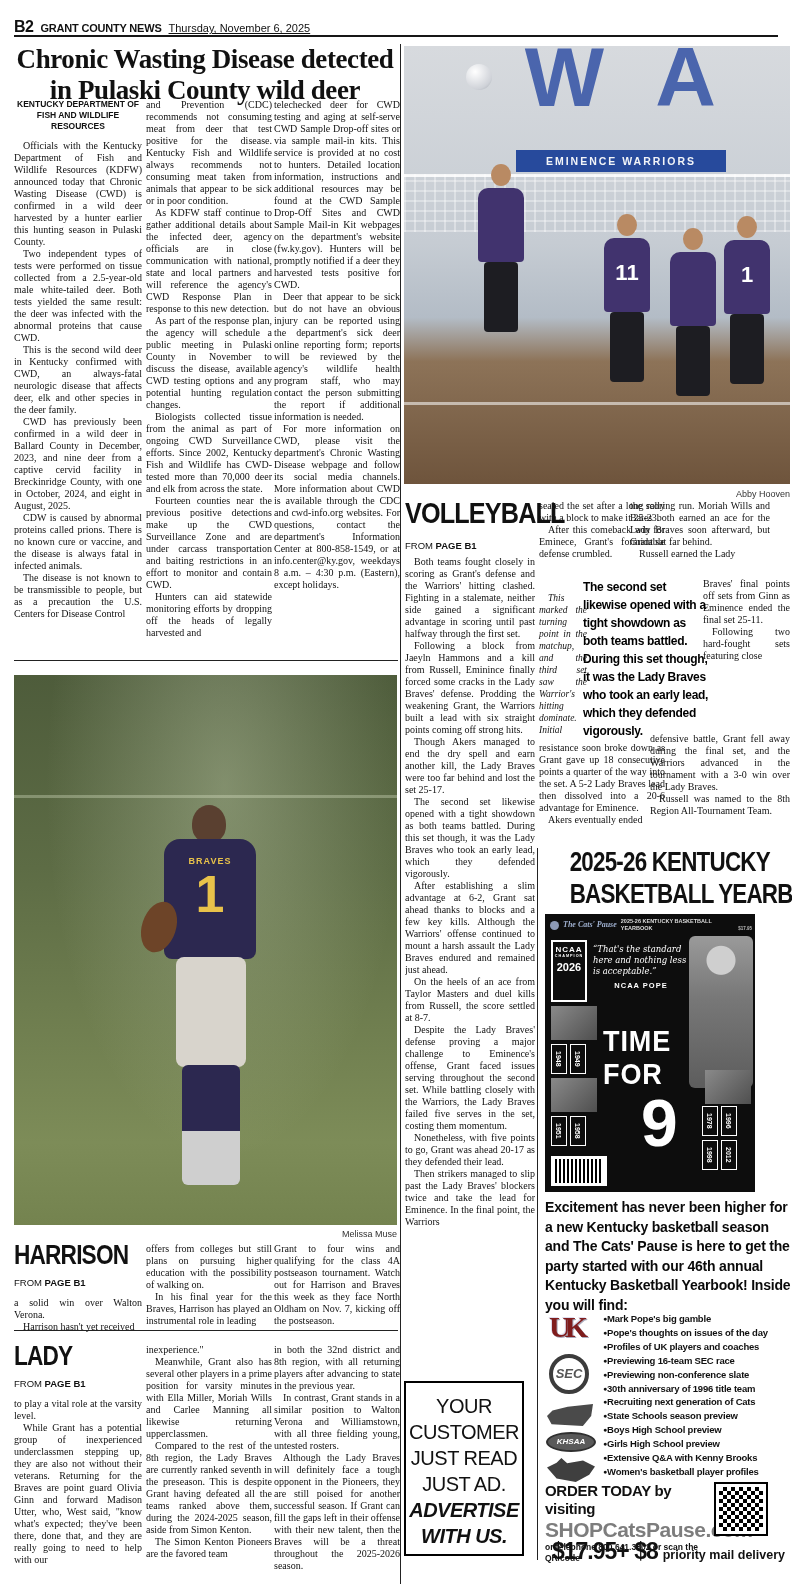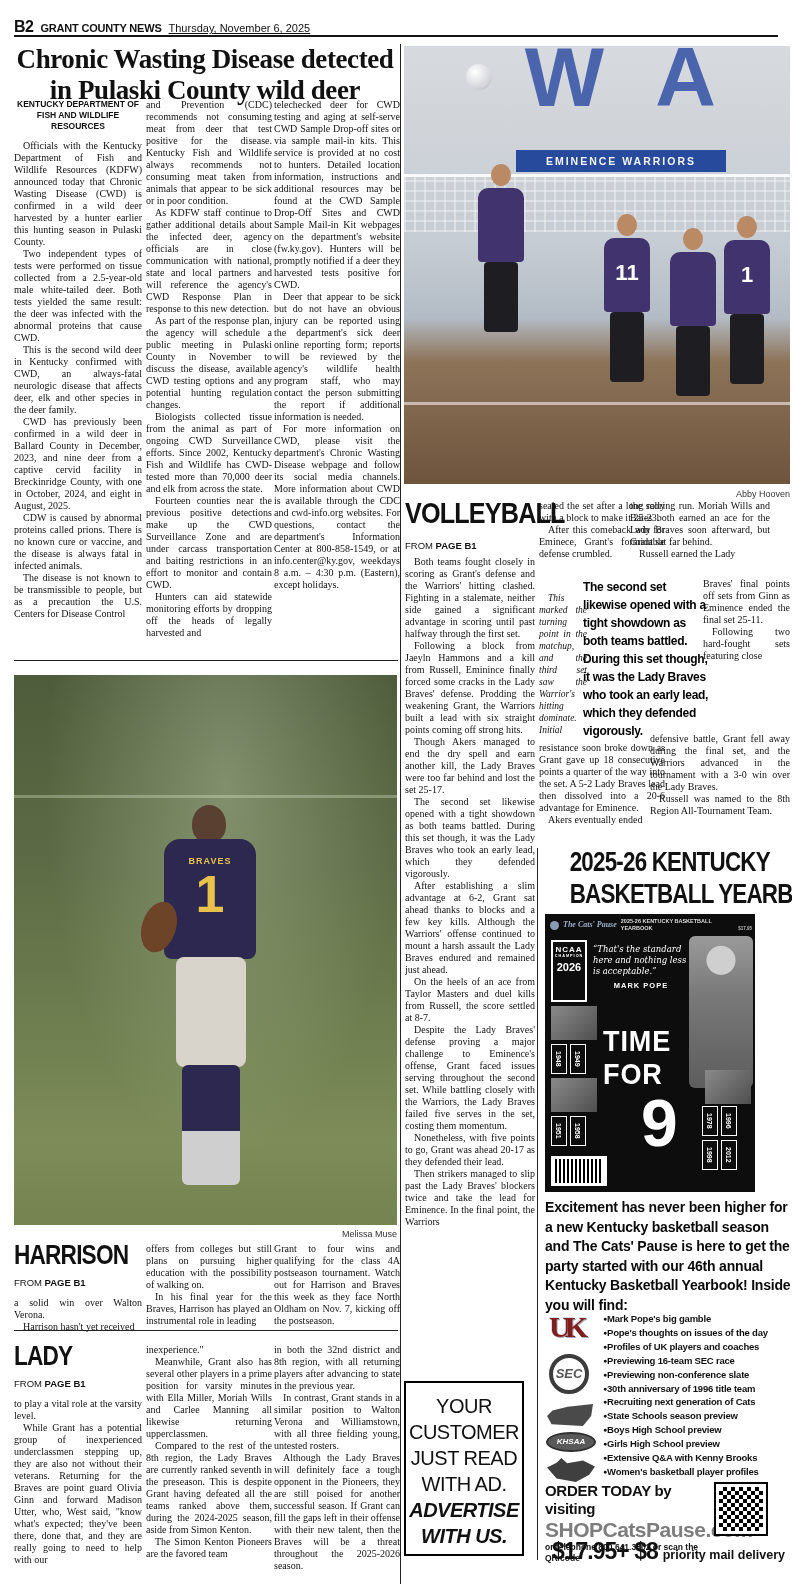--- a/index.html
+++ b/index.html
@@ -285,21 +285,21 @@
   <div class="lady-col2 bodytext">
     <p class="para noindent">inexperience."</p>
     <span><p class="para">Meanwhile, Grant also has several other players in a prime position for varsity minutes with Ella Miller, Moriah Wills and Carlee Manning all likewise returning upperclassmen.</p><p class="para">Compared to the rest of the 8th region, the Lady Braves are currently ranked seventh in the preseason. This is despite Grant having defeated all the teams ranked above them, during the 2024-2025 season, aside from Simon Kenton.</p><p class="para">The Simon Kenton Pioneers are the favored team</p></span>
   </div>
   <div class="lady-col3 bodytext">
     <p class="para noindent">in both the 32nd district and 8th region, with all returning players after advancing to state in the previous year.</p>
     <span><p class="para">In contrast, Grant stands in a similar position to Walton Verona and Williamstown, with all three fielding young, untested rosters.</p><p class="para">Although the Lady Braves will definitely face a tough opponent in the Pioneers, they are still poised for another successful season. If Grant can fill the gaps left in their offense with their new talent, then the Braves will be a threat throughout the 2025-2026 season.</p></span>
   </div>
 
   <div class="house-ad">
-    <span><p class="ha-line">YOUR</p><p class="ha-line">CUSTOMER</p><p class="ha-line">JUST READ</p><p class="ha-line">WITH AD.</p></span>
+    <span><p class="ha-line">YOUR</p><p class="ha-line">CUSTOMER</p><p class="ha-line">JUST READ</p><p class="ha-line">JUST AD.</p></span>
     <span><p class="ha-em">ADVERTISE</p><p class="ha-em">WITH US.</p></span>
   </div>
 
   <div class="yb-title">
     <div>2025-26 KENTUCKY</div>
     <div>BASKETBALL YEARBOOK</div>
   </div>
 
   <div class="yb-cover">
     <div class="cv-head">
@@ -308,21 +308,21 @@
       <span class="cv-covertitle">2025-26 KENTUCKY BASKETBALL YEARBOOK</span>
       <span class="cv-price">$17.95</span>
     </div>
     <div class="cv-badge">
       <div class="b1">NCAA</div>
       <div class="b2">CHAMPION</div>
       <div class="b3">2026</div>
     </div>
     <div class="cv-quote">
       <span>“That's the standard here and nothing less is acceptable.”</span>
-      <div class="cv-author">MARK POPE</div>
+      <div class="cv-author">NCAA POPE</div>
     </div>
     <div class="cv-pope"></div>
     <div class="cv-photo" style="left:6px; top:92px;"></div>
     <div class="cv-minirow" style="left:6px; top:130px;">
         <div class="mini">1948</div>
         <div class="mini">1949</div>
       </div>
     <div class="cv-photo" style="left:6px; top:164px;"></div>
     <div class="cv-minirow" style="left:6px; top:202px;">
         <div class="mini">1951</div>

